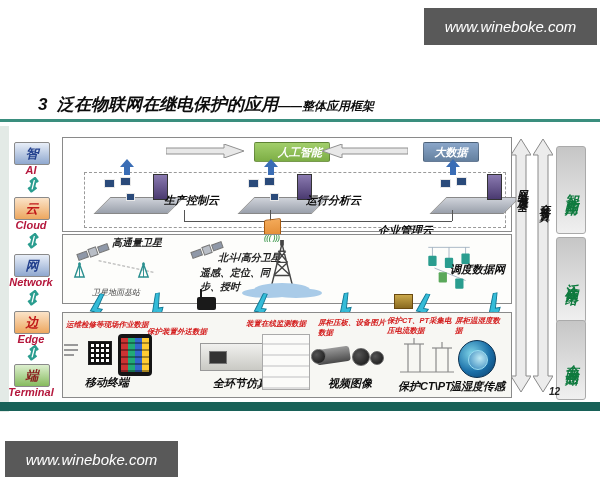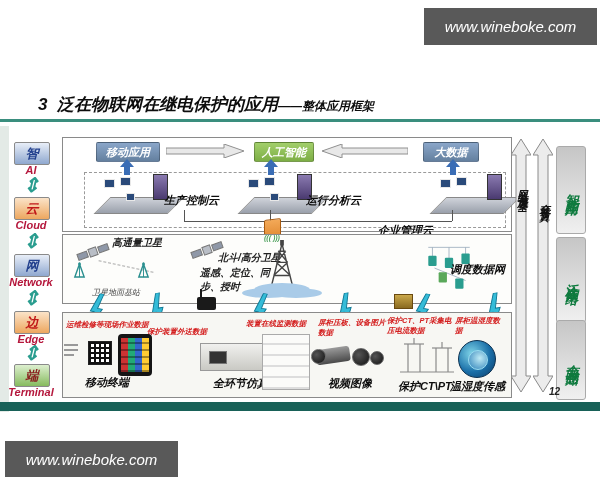--- a/index.html
+++ b/index.html
@@ -17,21 +17,21 @@
   .lb-orange{background:linear-gradient(180deg,#fbe3c8,#eda75f);color:#c01818;}
   .lb-green{background:linear-gradient(180deg,#ddefcf,#86bb5e);color:#8b2020;}
   .layer-en{width:60px;text-align:center;font-weight:bold;font-size:11px;color:#b5173c;}
   .vshift{color:#2a9d8f;font-size:20px;font-weight:bold;line-height:1;}
   
   .frame{border:1.5px solid #8a8a8a;background:#fff;}
   .dashed{border:1px dashed #9a9a9a;}
   .chip{display:flex;align-items:center;justify-content:center;color:#fff;font-weight:bold;
         font-size:11px;border-radius:2px;border:1px solid rgba(0,0,0,.25);}
   .chip-blue{background:linear-gradient(180deg,#8aa6c9,#64809f);}
-  .chip-green{background:linear-gradient(180deg,#a2cf6b,#7dae45);}
+  .chip-green{background:linear-gradient(180deg,#a2cf6b,#7dae45);padding-left:16px;}
   .uparrow{width:14px;height:16px;}
   .busline{border-top:1.5px solid #555;}
   .stub{border-left:1.5px solid #555;}
   .firewall{background:linear-gradient(180deg,#f3a958,#d97b20);border:1px solid #a85a10;
             border-radius:2px;transform:skewY(-6deg);}
   .small-bold{font-weight:bold;font-size:10px;color:#222;}
   .tiny{font-size:8px;color:#444;}
   .net-bold{font-weight:bold;font-size:11.5px;color:#0d0d0d;line-height:1.25;}
   .waves{font-size:7px;color:#4a9f5a;font-weight:bold;}
   .cloudblob{background:#a9cbe8;border-radius:50%;box-shadow:14px 3px 0 -2px #a9cbe8,-14px 3px 0 -2px #a9cbe8;}
@@ -112,23 +112,20 @@
     </div>
   <div class="abs layer-en" style="left:1px;top:333px;">Edge</div>
   <div class="abs vshift" style="left:23px;top:343px;">⇕</div>
   <div class="abs layerbox lb-green" style="left:14px;top:364px;">
       <span>端</span>
     </div>
   <div class="abs layer-en" style="left:1px;top:386px;">Terminal</div>
 
   <div class="abs frame" style="left:62px;top:137px;width:448px;height:93px;"></div>
 
-  <div class="abs chip chip-blue" style="left:96px;top:142px;width:62px;height:18px;">
-      <span>移动应用</span>
-    </div>
   <div class="abs chip chip-green" style="left:254px;top:142px;width:58px;height:18px;">
       <span>人工智能</span>
     </div>
   <div class="abs chip chip-blue" style="left:423px;top:142px;width:54px;height:18px;">
       <span>大数据</span>
     </div>
 
   <svg class="abs" style="left:166px;top:144px;" width="80" height="14">
     <polygon points="0,4 58,4 58,0 78,7 58,14 58,10 0,10" fill="#e8e8e8" stroke="#909090"></polygon>
     </svg>

